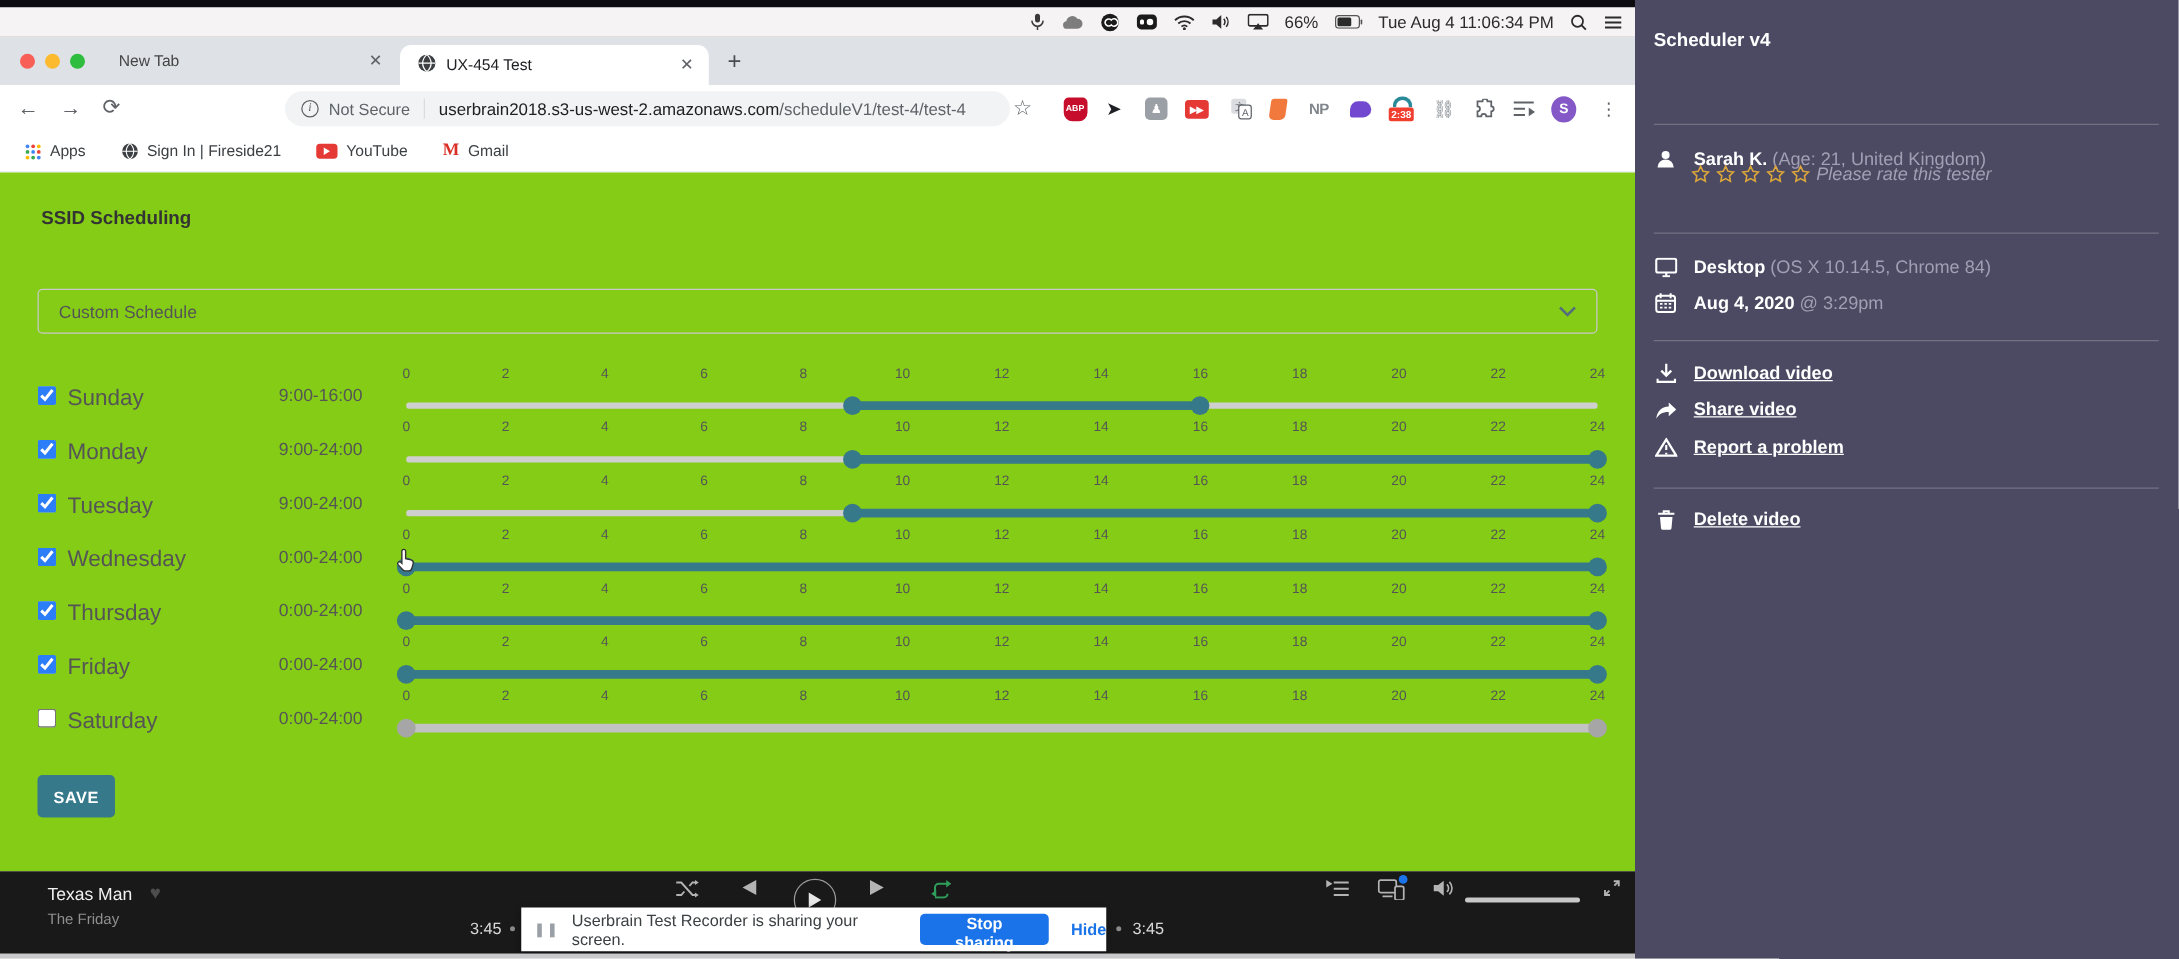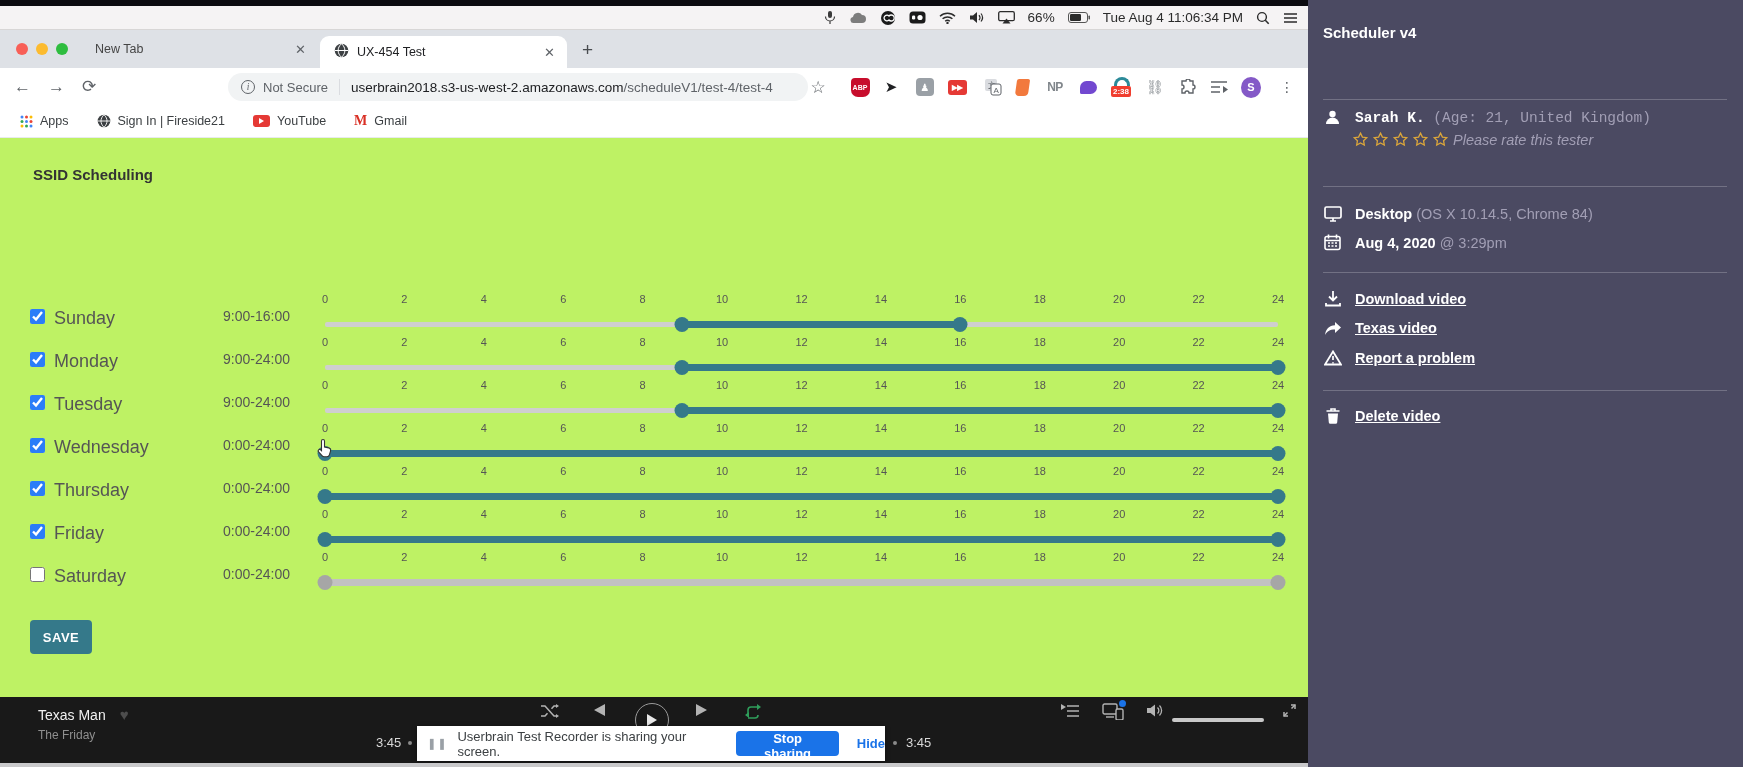--- a/index.html
+++ b/index.html
@@ -66,21 +66,21 @@
 
   
   .bookmarksbar{position:absolute;left:0;top:105px;width:1308px;height:33px;background:#fff;border-bottom:1px solid #e8eaed;
     display:flex;align-items:center;font-size:12.5px;color:#3c4043;}
   .bm{display:flex;align-items:center;gap:7px;}
   .ytbox{width:17px;height:12px;background:var(--yt-red);border-radius:3px;position:relative;}
   .ytbox:after{content:"";position:absolute;left:6.5px;top:3px;border-left:5px solid #fff;border-top:3px solid transparent;border-bottom:3px solid transparent;}
   .gmailM{color:#d93025;font-weight:bold;font-size:14px;font-family:"Liberation Serif",serif;}
 
   
-  .content{position:absolute;left:0;top:138px;width:1308px;height:559px;background:#bef264;}
+  .content{position:absolute;left:0;top:138px;width:1308px;height:559px;background:#84cc16;}
   .pg-title{position:absolute;left:33px;top:28px;font-size:15px;font-weight:bold;color:#333;}
   .pg-desc{position:absolute;left:33px;top:56px;font-size:14.5px;color:#4a4a4a;}
   .dropdown{position:absolute;left:30px;top:93px;width:1248px;height:36px;border:1px solid #c9c9c9;border-radius:4px;
     display:flex;align-items:center;font-size:14px;color:#555;}
   .dropdown .val{margin-left:16px;}
   .dropdown .chev{margin-left:auto;margin-right:16px;color:#55707c;}
 
   .day-row{position:absolute;left:30px;width:1248px;height:42px;}
   .day-cb{position:absolute;left:0;top:16px;width:15px;height:15px;accent-color:var(--checkbox-blue);}
   .day-label{position:absolute;left:24px;top:15px;font-size:18px;color:#555;}
@@ -315,20 +315,26 @@
         <span>YouTube</span>
       </span>
       <span class="bm" style="margin-left:28px;">
         <span class="gmailM">M</span>
         <span>Gmail</span>
       </span>
     </div>
 
     <div class="content">
       <div class="pg-title">SSID Scheduling</div>
+      <div class="dropdown">
+        <span class="val">Custom Schedule</span>
+        <span class="chev"><svg width="14" height="9" viewBox="0 0 14 9">
+              <path d="M1 1l6 6 6-6" stroke="#55707c" stroke-width="2" fill="none"></path>
+            </svg></span>
+      </div>
 
       <div class="day-row" style="top:155px">
         <input type="checkbox" class="day-cb" checked="" style="">
         <span class="day-label">Sunday</span>
         <span class="day-time">9:00-16:00</span>
         <div class="ticks">
             <span class="tick" style="left: 0%;">0</span>
             <span class="tick" style="left: 8.33333%;">2</span>
             <span class="tick" style="left: 16.6667%;">4</span>
             <span class="tick" style="left: 25%;">6</span>
@@ -592,21 +598,21 @@
           </svg>
         </span>
     </div>
     <div class="bottomstrip"></div>
   </div>
 
   <div class="sidebar">
     <div class="sb-title">Scheduler v4</div>
     <div class="sb-hr" style="top:99px;"></div>
 
-    <div class="sb-row" style="top:109px;font-family:Liberation Mono, monospace;">
+    <div class="sb-row" style="top:119px;">
       <span class="sb-icon">
           <svg width="17" height="17" viewBox="0 0 17 17">
             <circle cx="8.5" cy="5" r="3.2" fill="#fff"></circle>
             <path d="M2 15a6.5 6.5 0 0 1 13 0z" fill="#fff"></path>
           </svg>
         </span>
       <span><span class="sb-strong">Sarah K.</span> <span class="sb-grey">(Age: 21, United Kingdom)</span></span>
     </div>
     <div class="stars">
       <svg width="17" height="17" viewBox="0 0 24 24">
@@ -657,21 +663,21 @@
           </svg>
         </span>
       <a class="sb-link" href="#">Download video</a>
     </div>
     <div class="sb-row" style="top:320px;">
       <span class="sb-icon">
           <svg width="18" height="15" viewBox="0 0 18 15">
             <path d="M11 1l6 5.5L11 12V8.5C5.5 8.5 3 10.5 1 14c.7-6 4-9.5 10-9.8z" fill="#fff"></path>
           </svg>
         </span>
-      <a class="sb-link" href="#">Texas video</a>
+      <a class="sb-link" href="#">Share video</a>
     </div>
     <div class="sb-row" style="top:350px;">
       <span class="sb-icon">
           <svg width="18" height="16" viewBox="0 0 18 16">
             <path d="M9 1.5L17 14.5H1z" fill="none" stroke="#fff" stroke-width="1.8"></path>
             <path d="M9 6v4M9 12.2v1.3" stroke="#fff" stroke-width="1.7"></path>
           </svg>
         </span>
       <a class="sb-link" href="#">Report a problem</a>
     </div>

